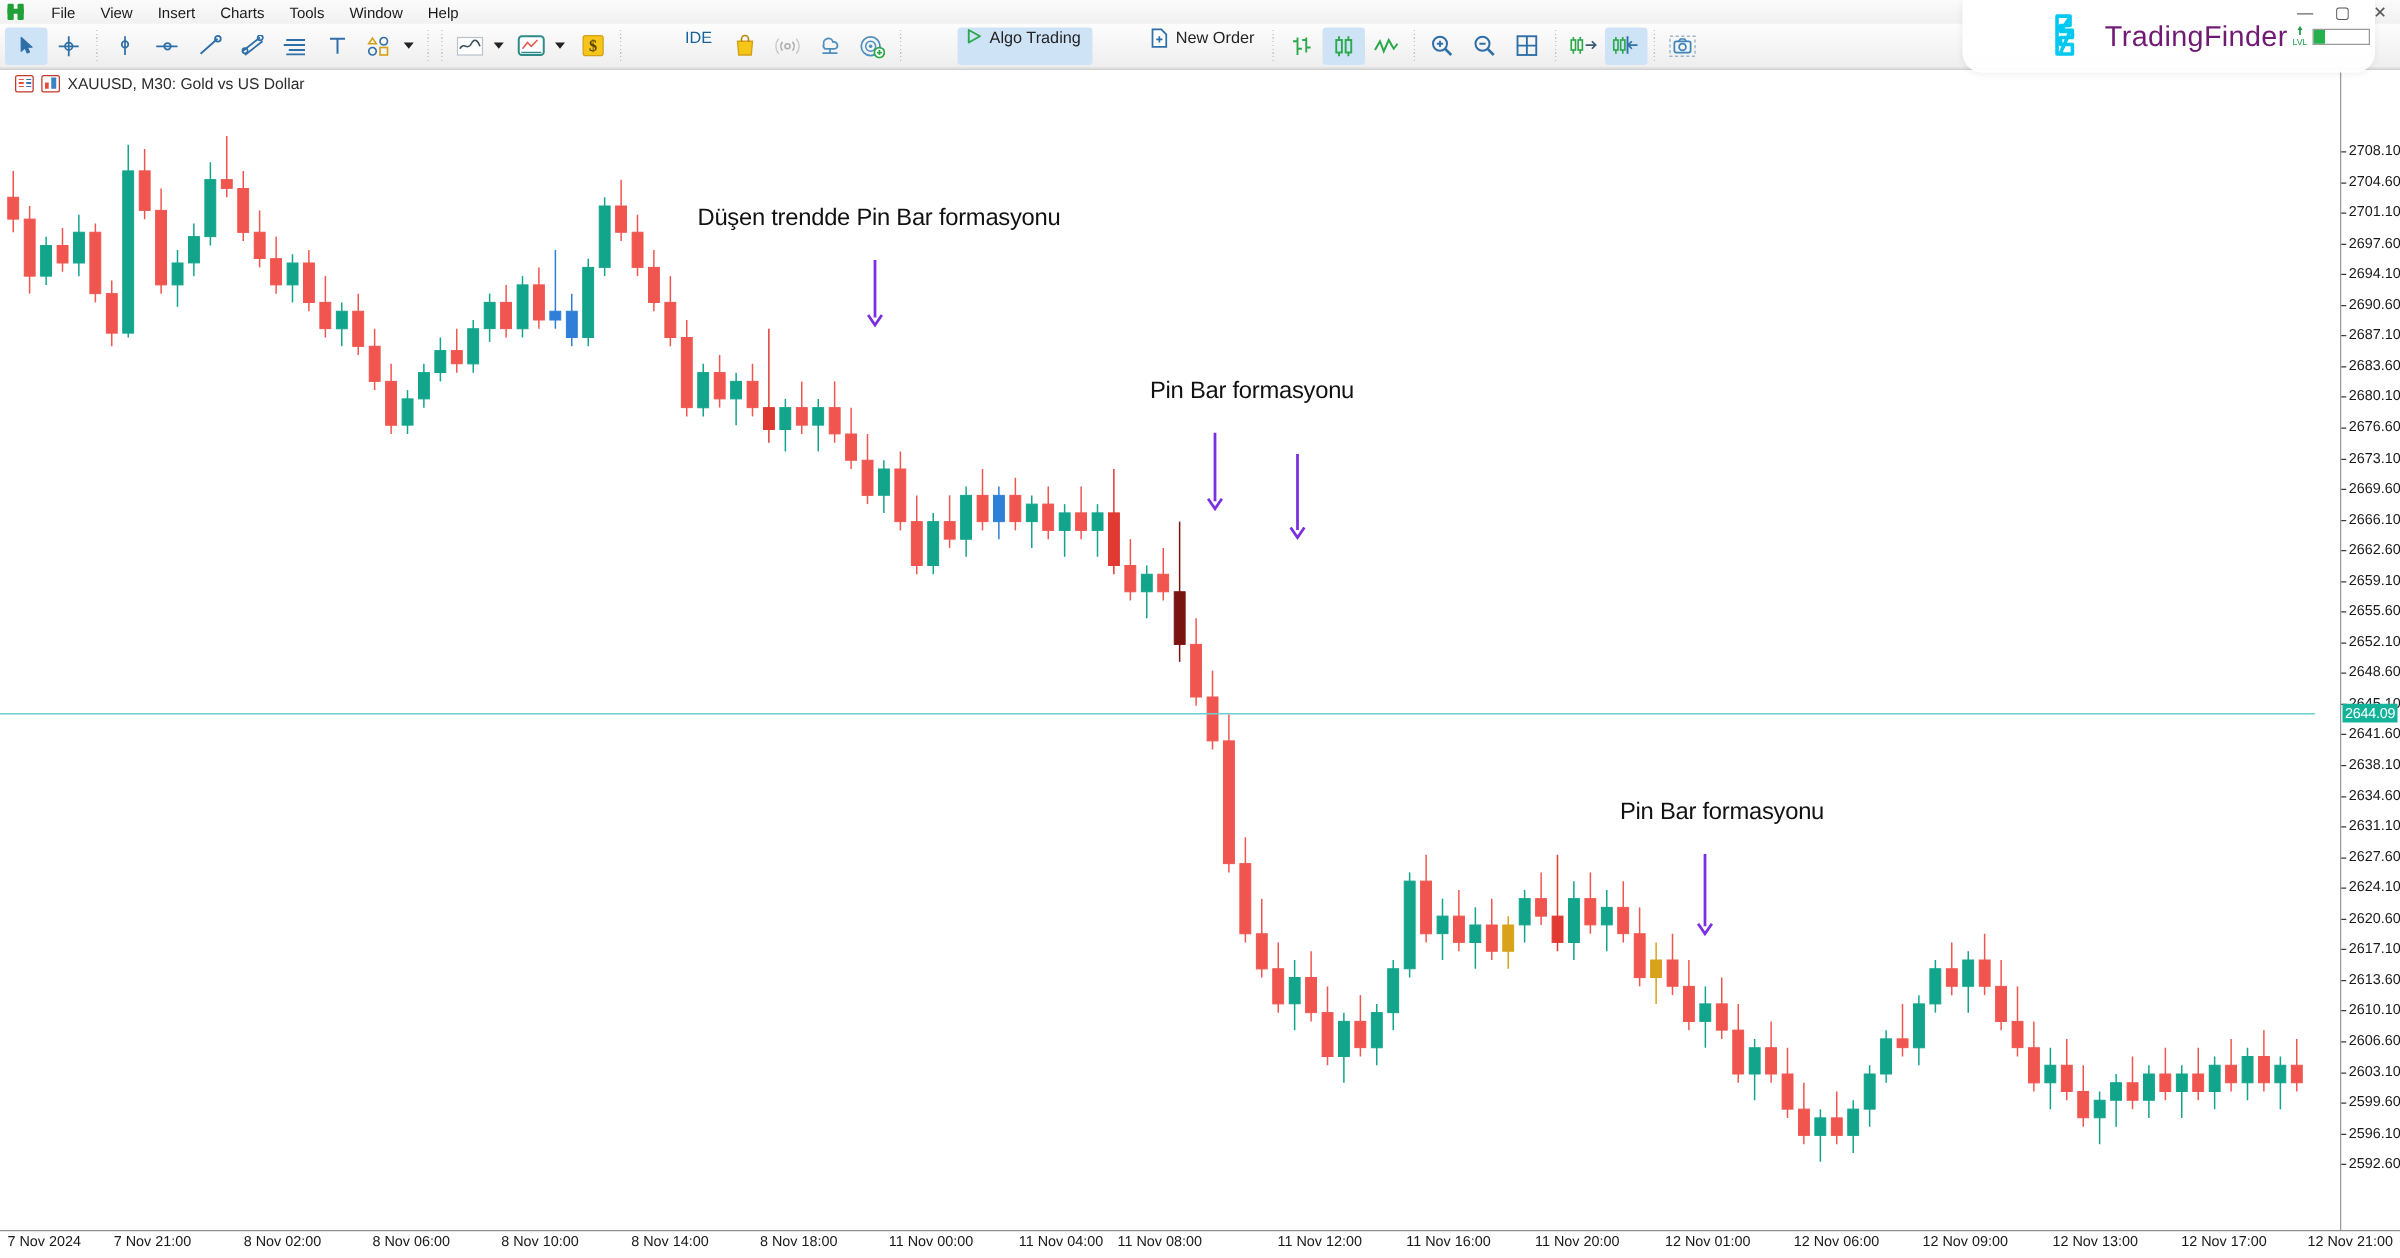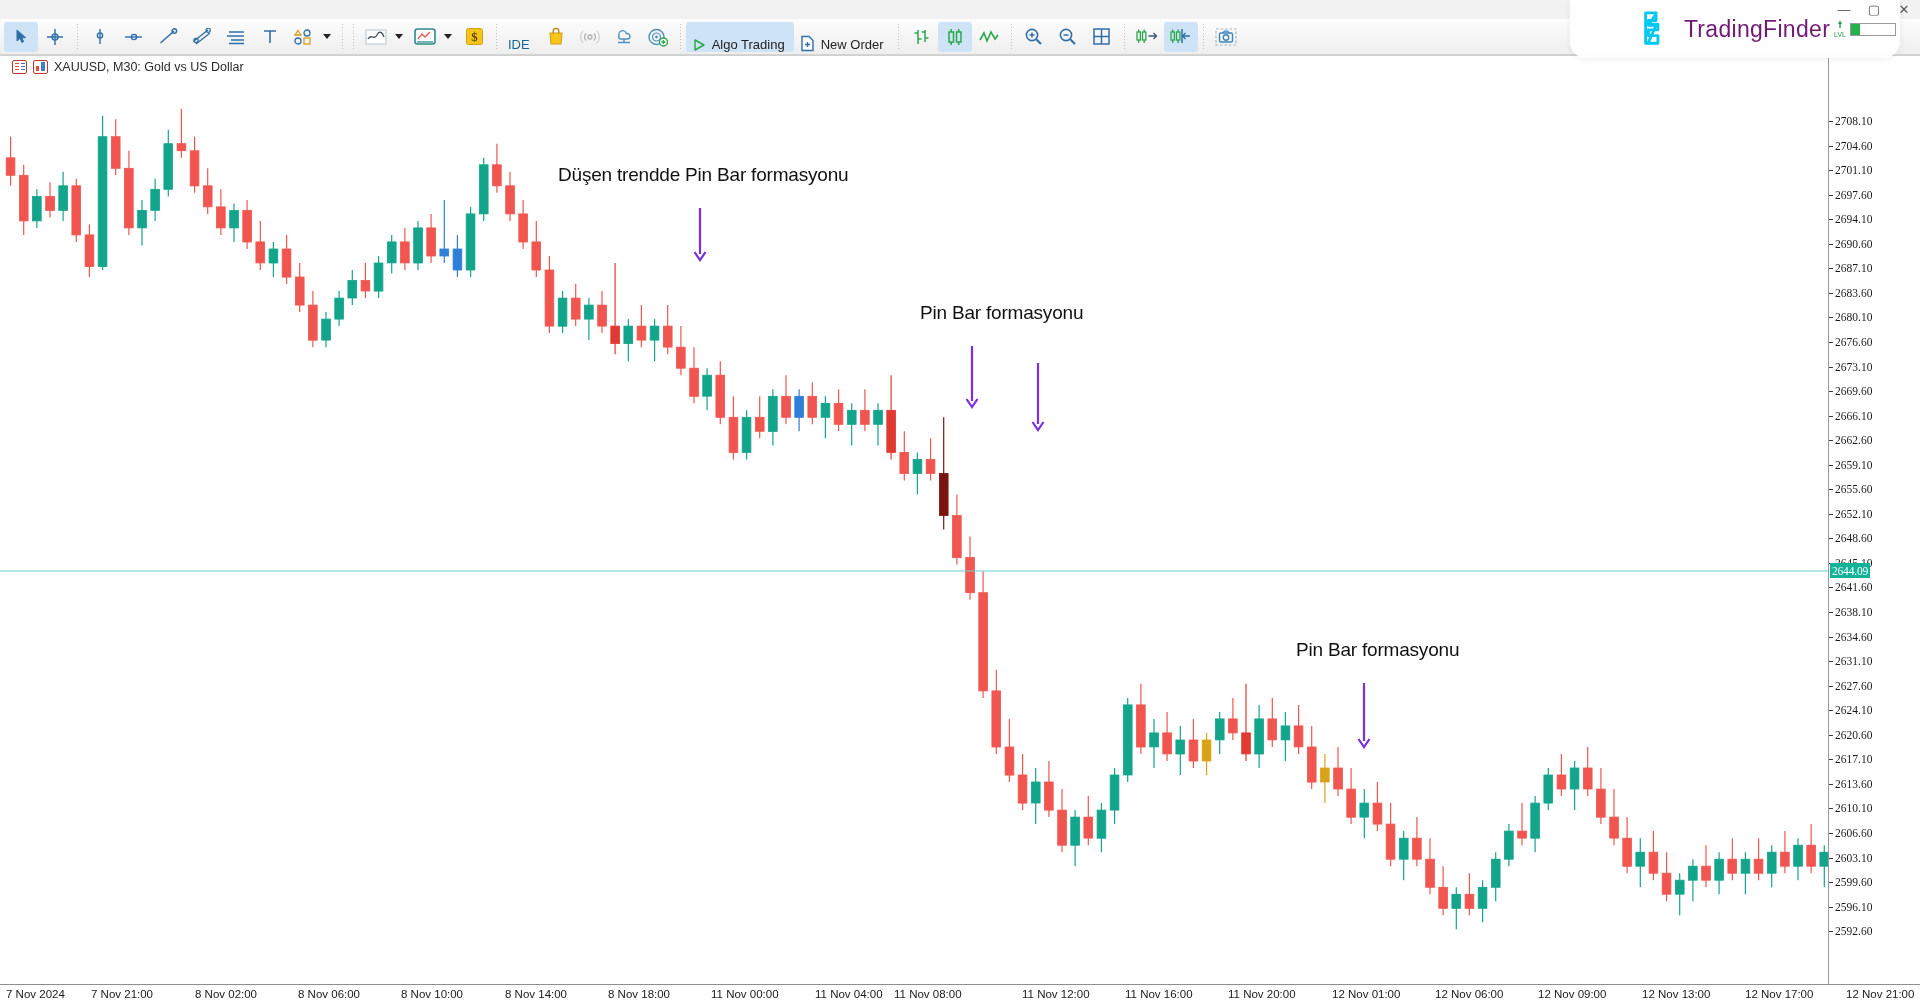--- a/index.html
+++ b/index.html
@@ -38,22 +38,22 @@
   .tbtn.active{ background:#cfe3f7; }
   .tsep{ width:1px; height:26px; margin:0 5px;
     background:repeating-linear-gradient(to bottom,#bfbfbf 0 1px,transparent 1px 3px); }
   .tf{
     min-width:34px; height:28px; padding:0 7px;
     display:flex; align-items:center; justify-content:center;
     font-size:13px; color:#17649b; border-radius:2px; cursor:default; font-weight:400;
   }
   .tf.active{ background:#cfe3f7; }
   .tlabelbtn{
-    height:30px; padding:0 9px 0 6px; display:flex; align-items:flex-end; gap:6px;
-    font-size:13px; color:#222; border-radius:3px; cursor:default; white-space:nowrap;
+    height:30px; padding:0 9px 0 6px; display:flex; align-items:flex-start; gap:6px;
+    font-size:13px; color:#222; border-radius:3px; cursor:default; white-space:nowrap;margin-left:40px;
   }
   .tlabelbtn.active{ background:#cfe3f7; }
   .caret{ width:0;height:0;border-left:4px solid transparent;border-right:4px solid transparent;
     border-top:5px solid #222; margin-left:2px; }
 
   
   .wincontrols{ position:absolute; right:8px; top:2px; display:flex; gap:14px; align-items:center;
     font-size:13px; color:#555; z-index:40; }
   .wc{ cursor:default; width:16px; text-align:center; }
   .logo-wrap{
@@ -85,22 +85,22 @@
   .ct-ico.a::after{ content:""; position:absolute; left:8px; top:2px; width:4px; height:9px;
     background:repeating-linear-gradient(to bottom,#3b6fb6 0 1px,transparent 1px 3px); }
   .ct-ico.b::before{ content:""; position:absolute; left:2px; bottom:2px; width:3px; height:5px; background:#e74c3c; }
   .ct-ico.b::after{ content:""; position:absolute; left:7px; bottom:2px; width:4px; height:9px; background:#3b82c4; }
 
   .plot{ position:absolute; left:0; top:0; width:1852px; height:929px; overflow:hidden; }
   .plot svg{ display:block; }
 
   
   .price-scale{
-    position:absolute; right:0; top:0; width:92px; height:929px;
-    border-left:1px solid #9a9a9a; background:#fff;font-family:Liberation Serif, serif;
+    position:absolute; right:0; top:0; width:48px; height:929px;
+    border-left:1px solid #9a9a9a; background:#fff;
   }
   .ptick{ position:absolute; left:0; font-size:11.5px; color:#1a1a1a; white-space:nowrap; }
   .ptick i{ position:absolute; left:0; top:50%; width:4px; height:1px; background:#3a3a3a; }
   .ptick span{ margin-left:6px; }
   .price-badge{
     position:absolute; left:1px; height:15px; padding:0 2px; background:#13b39a; color:#ffffff;
     font-size:11.5px; display:flex; align-items:center; letter-spacing:-0.2px;
   }
 
   
@@ -115,20 +115,36 @@
     position:absolute; font-size:19px; font-weight:normal; color:#111; white-space:nowrap;
     letter-spacing:-0.2px; z-index:8;
   }
   .arrow{ position:absolute; z-index:8; }
 </style>
 </head>
 <body>
 
 <div id="app">
 
+  <div class="menubar">
+    <div class="mt5-logo">
+      <i></i>
+        <i></i>
+        <b></b>
+    </div>
+    <div id="menu-items" style="display:flex">
+        <div class="menuitem">File</div>
+        <div class="menuitem">View</div>
+        <div class="menuitem">Insert</div>
+        <div class="menuitem">Charts</div>
+        <div class="menuitem">Tools</div>
+        <div class="menuitem">Window</div>
+        <div class="menuitem">Help</div>
+      </div>
+  </div>
 
   <div class="wincontrols">
     <div class="wc">—</div>
     <div class="wc">▢</div>
     <div class="wc">✕</div>
   </div>
 
   <div class="toolbar">
 
     <div class="tbtn active">

